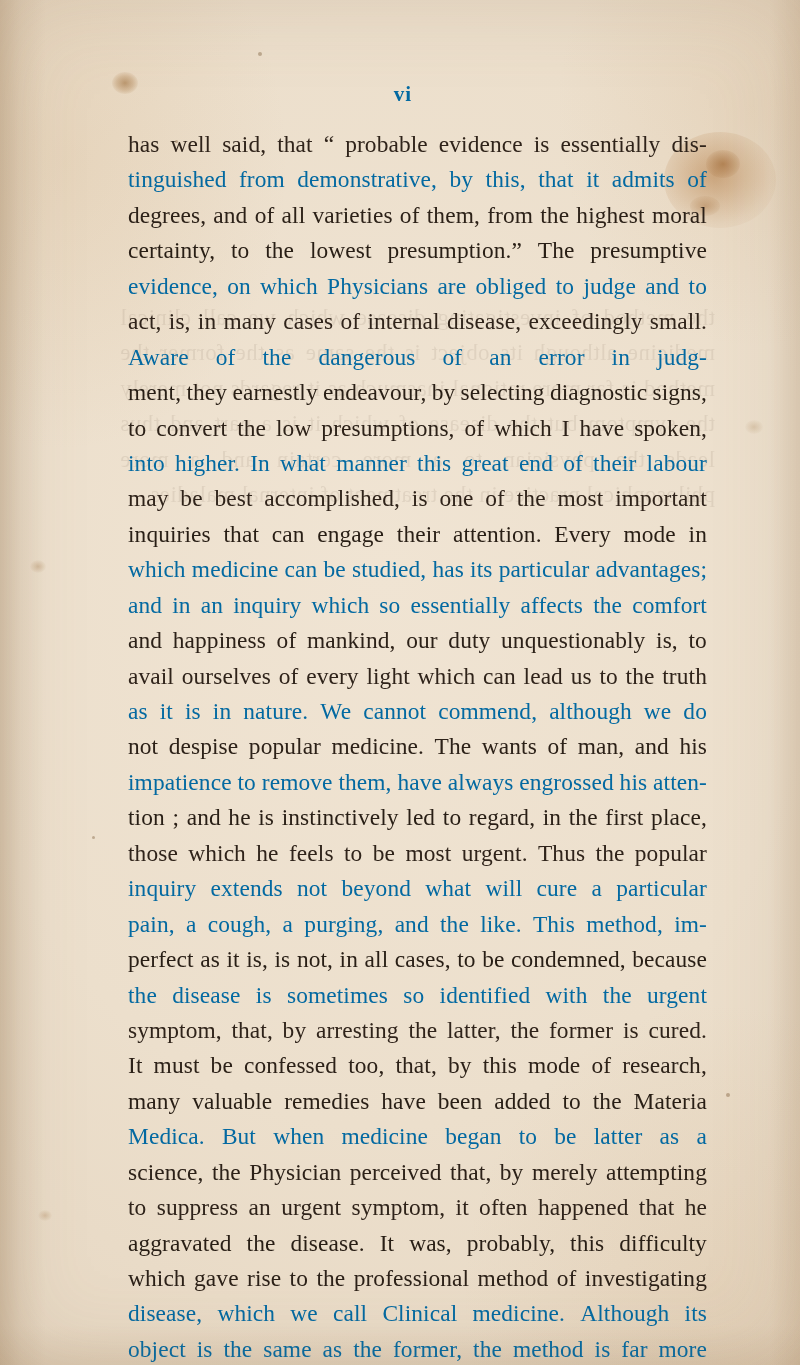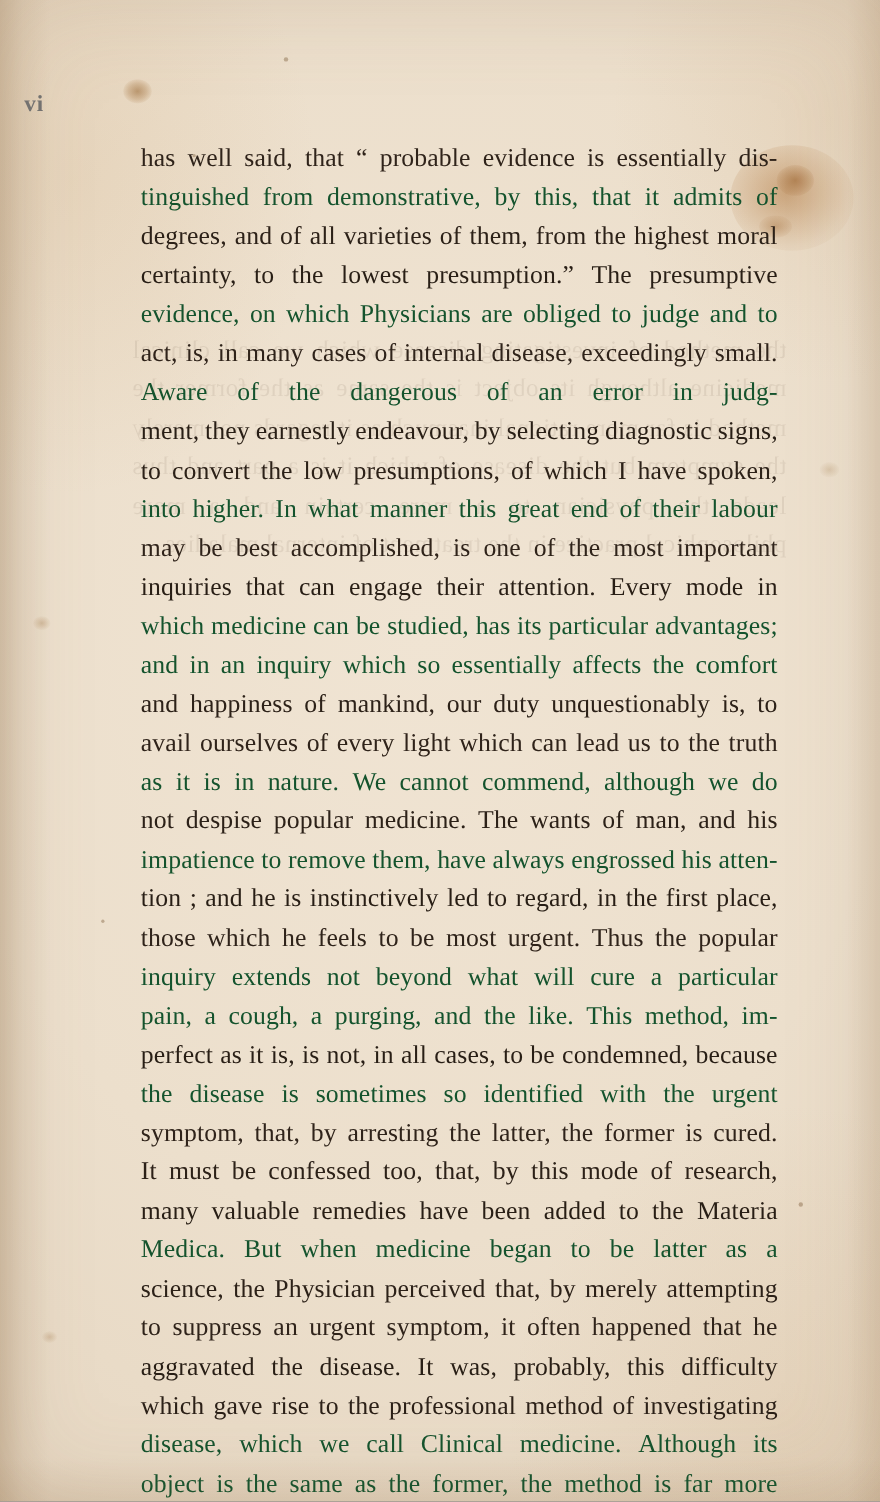--- a/index.html
+++ b/index.html
@@ -116,40 +116,41 @@
     overflow: hidden;
     filter: blur(0.6px);
   }
 
   
   .folio {
     position: absolute;
     top: 82px;
     left: 0;
     right: 16px;
+    text-align: center;
     padding-left: 22px;
     font-size: 21px;
     font-weight: 700;
     letter-spacing: 1px;
-    color: #737373;
+    color: #0369a1;
   }
 
   
   .textblock {
     position: absolute;
     left: 100px;
     top: 127px;
     width: 607px;
   }
   .line {
     position: relative;
     height: 35.45px;
     font-size: 23.4px;
     line-height: 35.45px;
-    color: #14532d;
+    color: #0369a1;
     white-space: nowrap;
     letter-spacing: 0.1px;
   }
   .line > span.w {
     display: inline-block;
   }
   
   .line.just {
     display: flex;
     justify-content: space-between;

